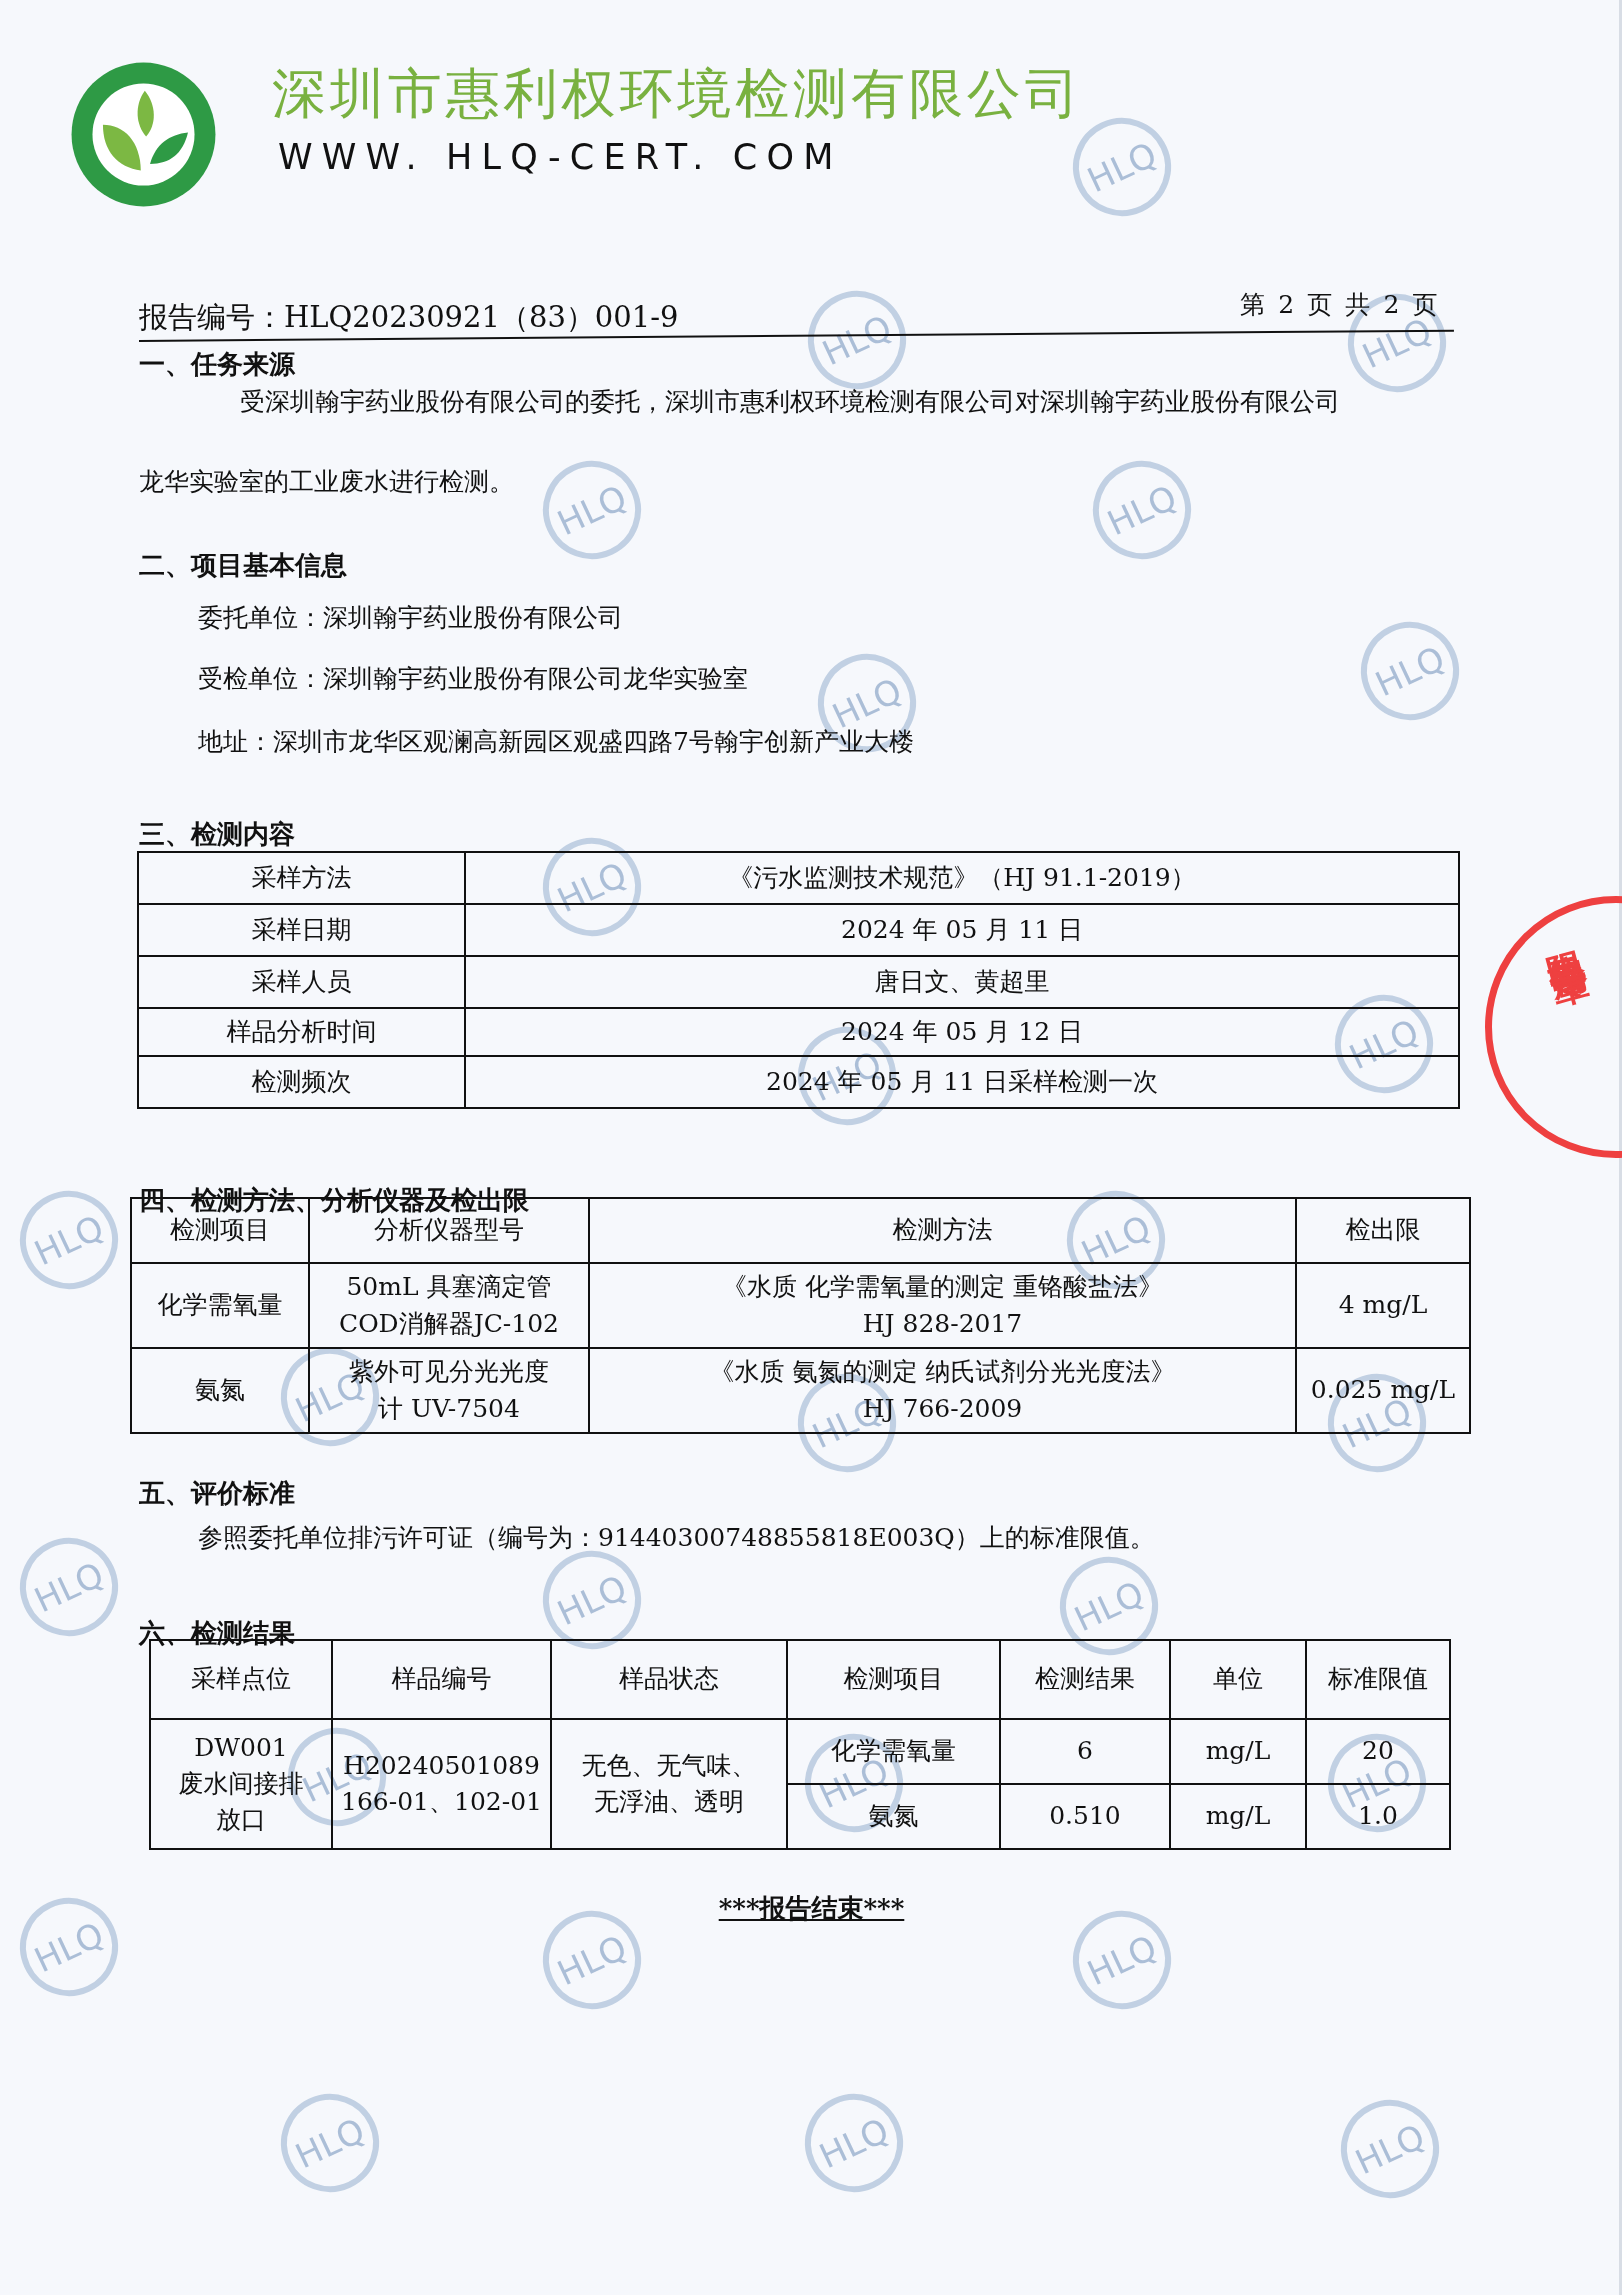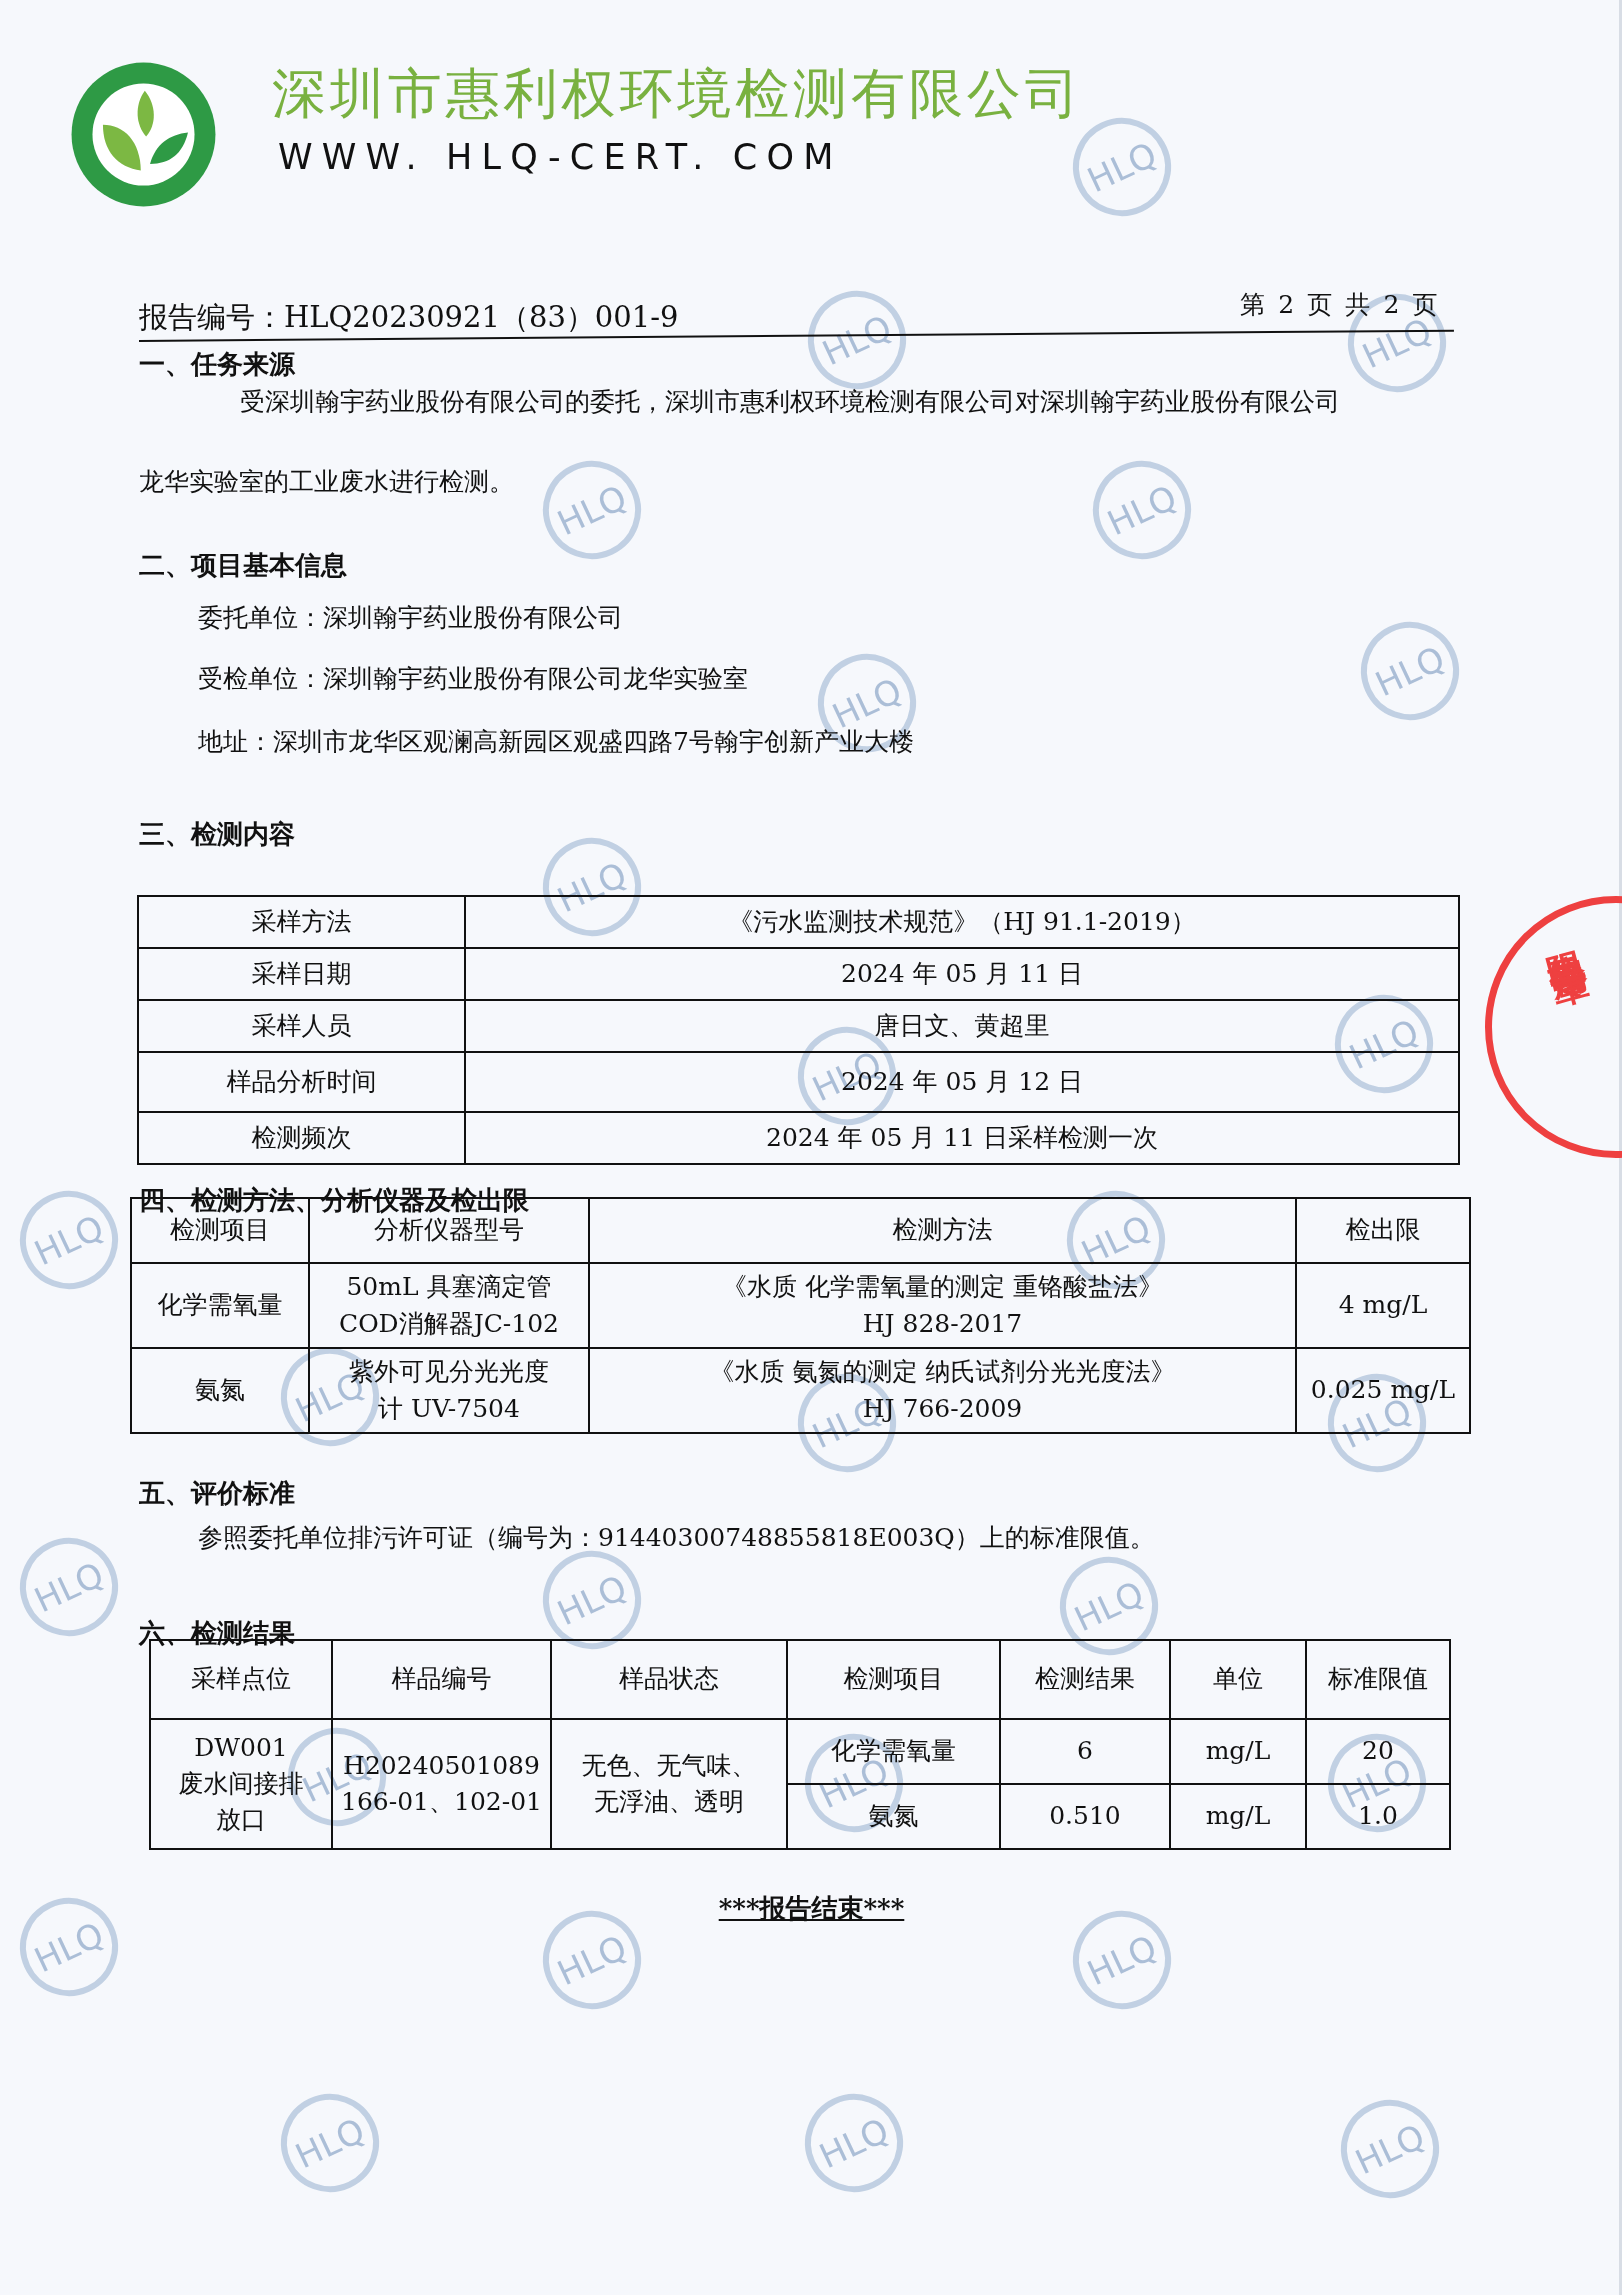--- a/index.html
+++ b/index.html
@@ -100,39 +100,39 @@
   <div class="sec-title" style="top:347px;">一、任务来源</div>
   <div class="para" style="left:198px;top:385px;margin-left:42px;">受深圳翰宇药业股份有限公司的委托，深圳市惠利权环境检测有限公司对深圳翰宇药业股份有限公司</div>
   <div class="para" style="left:139px;top:465px;">龙华实验室的工业废水进行检测。</div>
 
   <div class="sec-title" style="top:548px;">二、项目基本信息</div>
   <div class="para" style="left:198px;top:601px;">委托单位：深圳翰宇药业股份有限公司</div>
   <div class="para" style="left:198px;top:662px;">受检单位：深圳翰宇药业股份有限公司龙华实验室</div>
   <div class="para" style="left:198px;top:725px;">地址：深圳市龙华区观澜高新园区观盛四路7号翰宇创新产业大楼</div>
 
   <div class="sec-title" style="top:817px;">三、检测内容</div>
-  <table style="left:137px;top:851px;width:1323px;margin-top:44px;">
+  <table style="left:137px;top:851px;width:1323px;">
     <colgroup>
         <col style="width:327px">
         <col>
       </colgroup>
     <tbody>
         <tr style="height:52px">
       <td>采样方法</td>
       <td>《污水监测技术规范》（HJ 91.1-2019）</td>
     </tr>
     <tr style="height:52px">
       <td>采样日期</td>
       <td>2024 年 05 月 11 日</td>
     </tr>
     <tr style="height:52px">
       <td>采样人员</td>
       <td>唐日文、黄超里</td>
     </tr>
-    <tr style="height:60px">
+    <tr style="height:48px">
       <td>样品分析时间</td>
       <td>2024 年 05 月 12 日</td>
     </tr>
     <tr style="height:52px">
       <td>检测频次</td>
       <td>2024 年 05 月 11 日采样检测一次</td>
     </tr>
   </tbody>
     </table>
 

